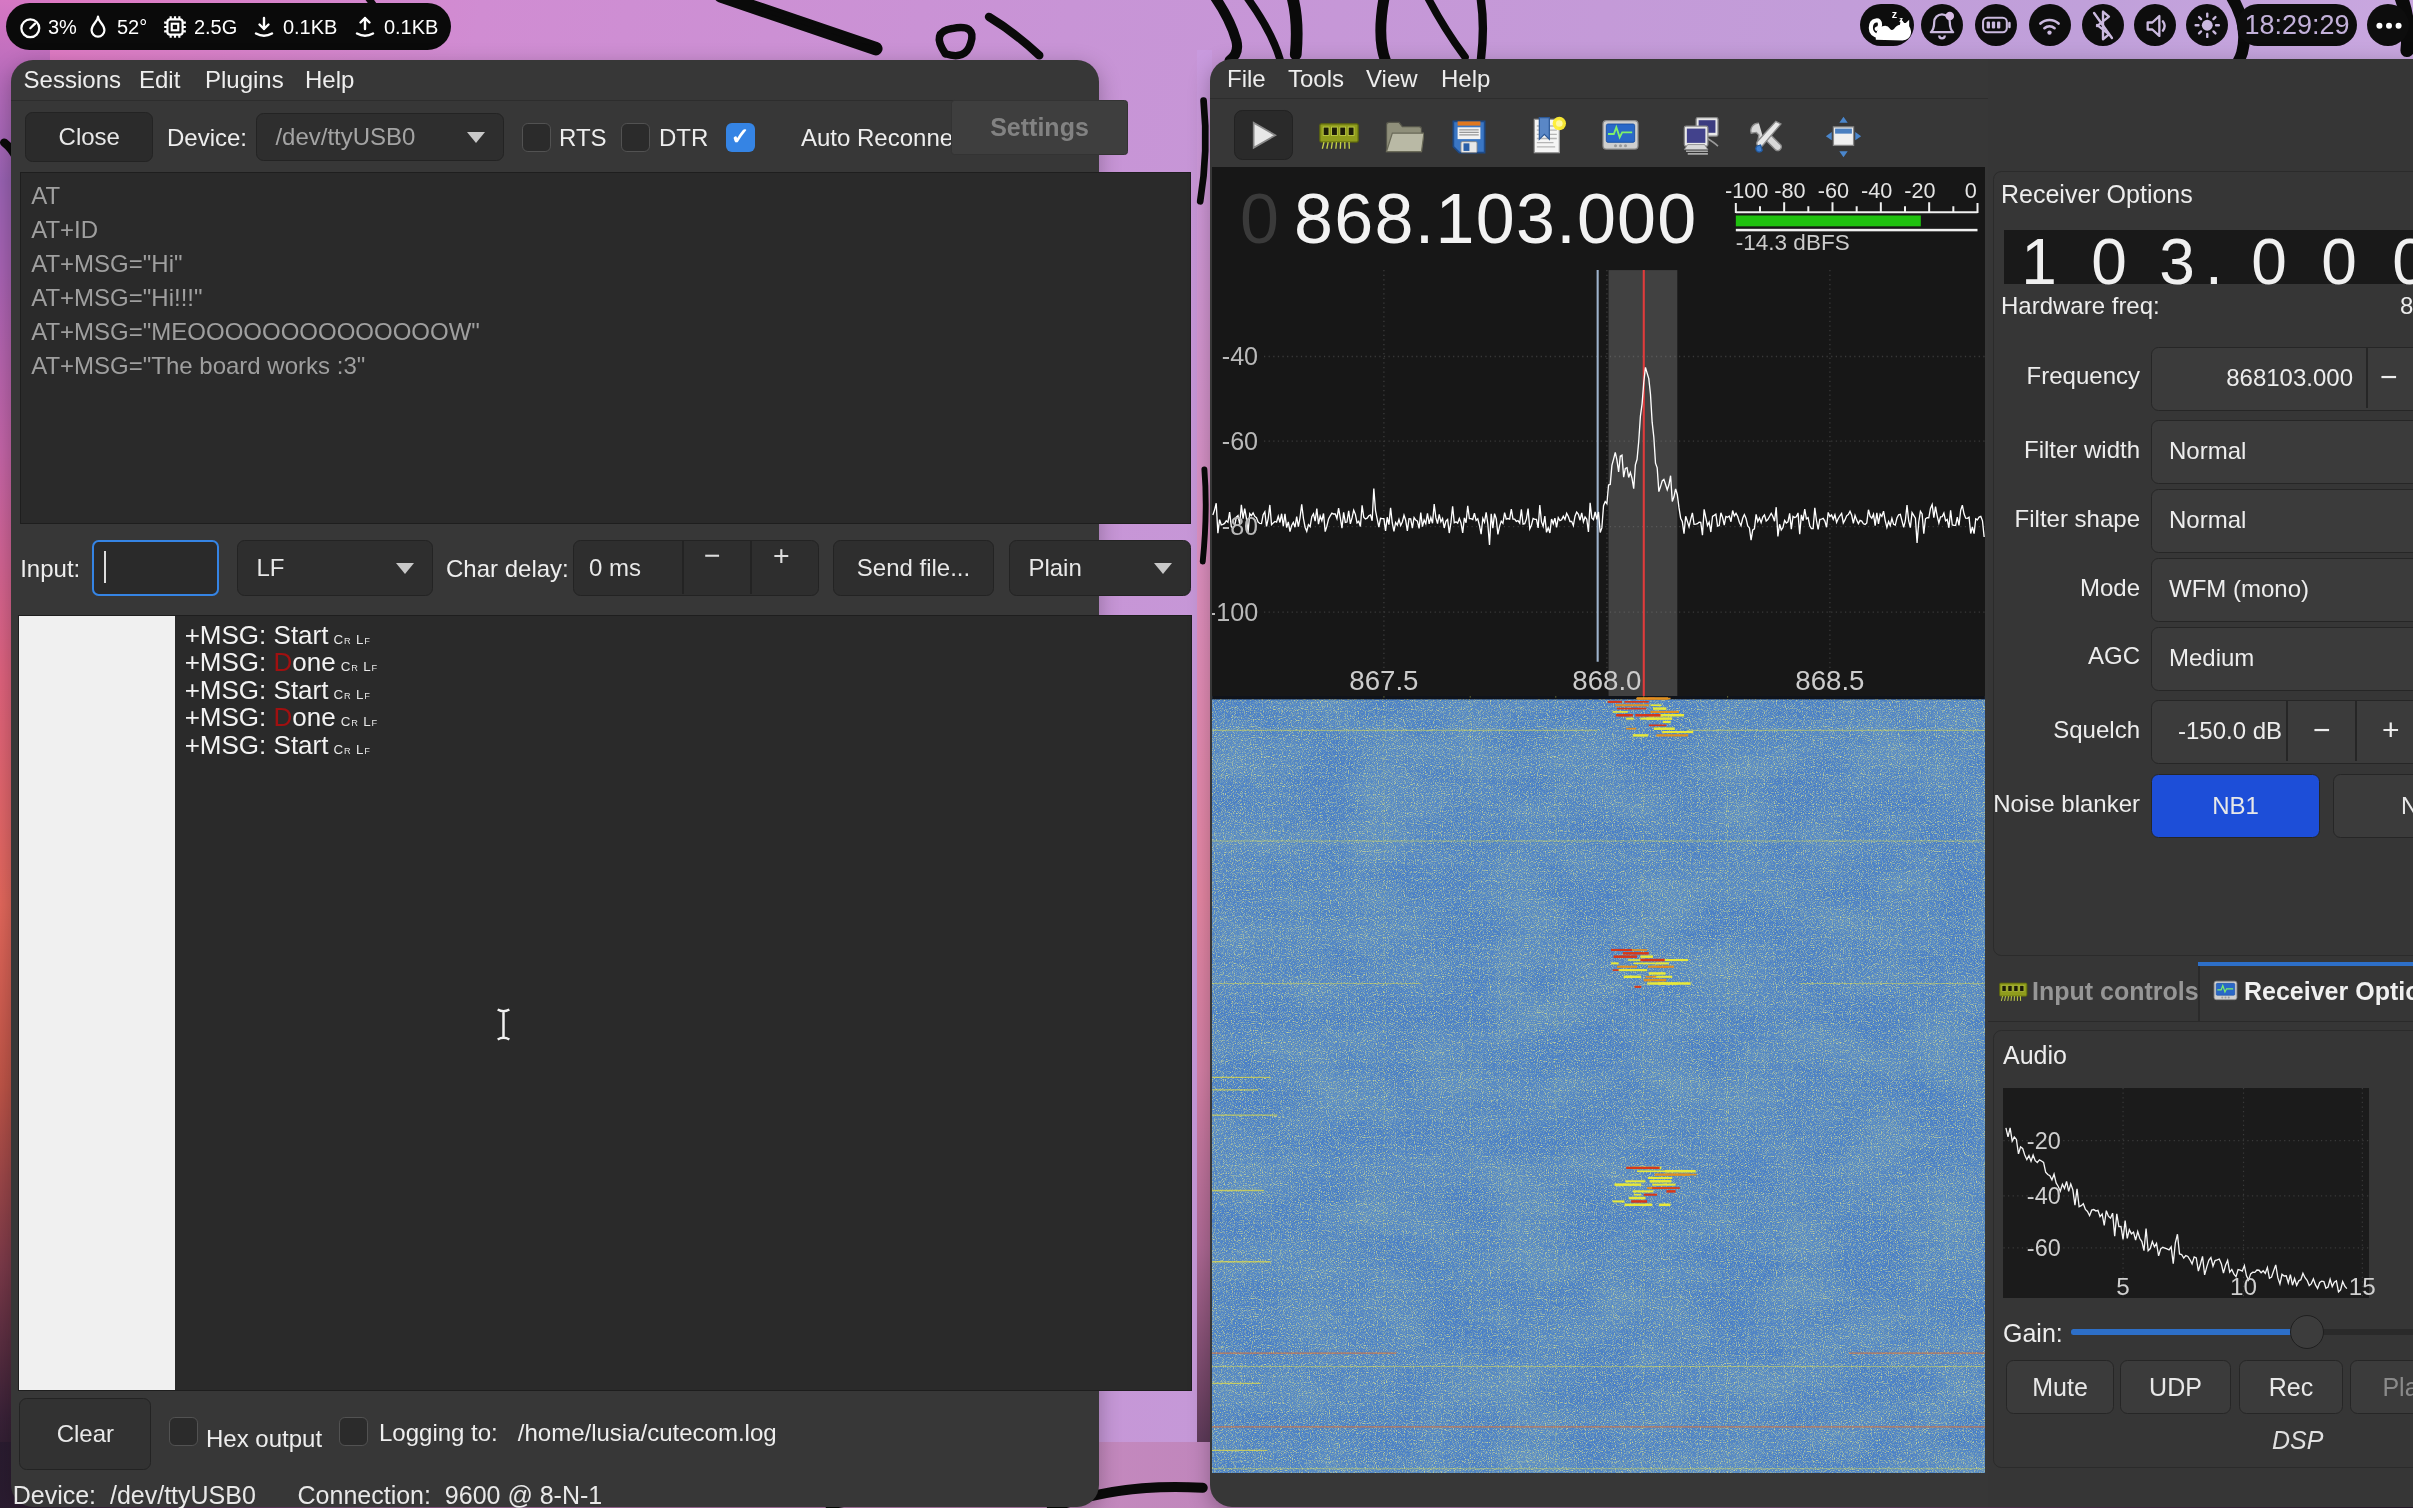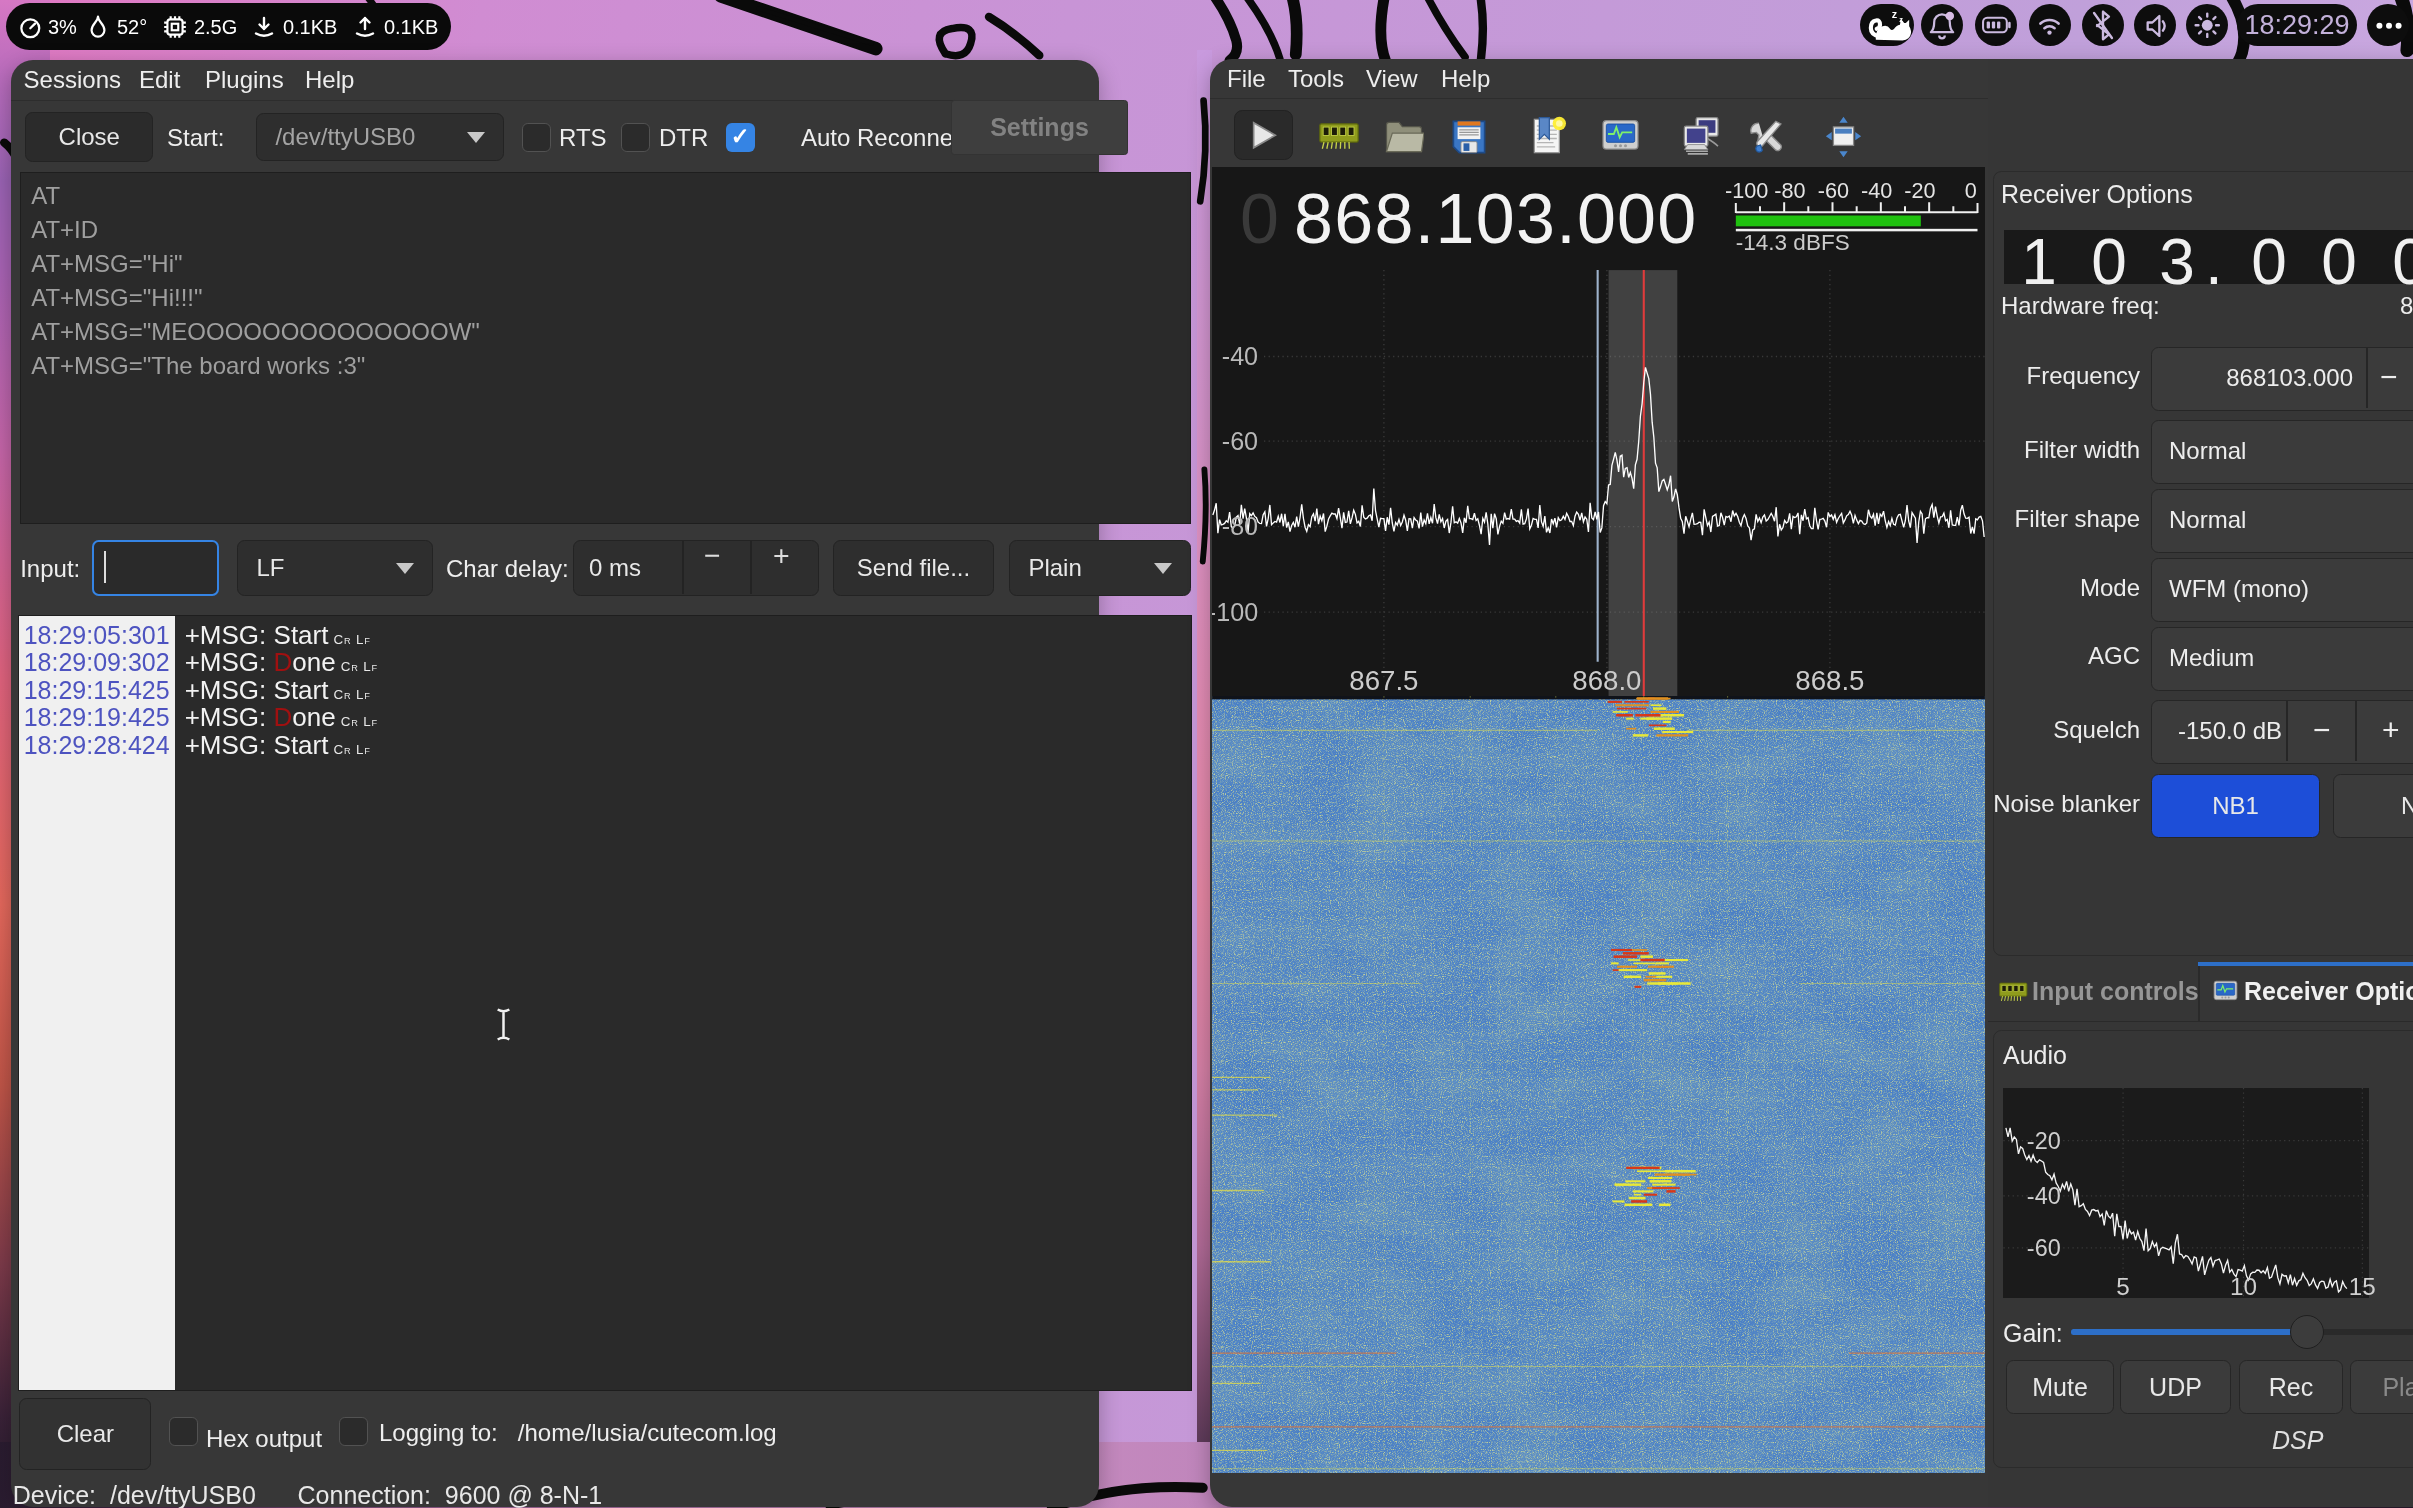--- a/index.html
+++ b/index.html
@@ -147,21 +147,21 @@
 <div id="cutecom" class="win">
   <div class="menu">
         <span style="left:12.6px">Sessions</span>
         <span style="left:128px">Edit</span>
         <span style="left:194px">Plugins</span>
         <span style="left:294px">Help</span>
       </div>
   <div style="position:absolute;left:0;top:40px;right:0;height:0.8px;background:#2d2d2d;"></div>
 
   <div class="btn" style="left:14.3px;top:52px;width:128px;height:50px;background:#2b2b2b;">Close</div>
-  <div class="t" style="left:156px;top:64px;font-size:24px;color:#eee;">Start:</div>
+  <div class="t" style="left:156px;top:64px;font-size:24px;color:#eee;">Device:</div>
   <div class="combo" style="left:245px;top:53px;width:248px;height:48px;">
         <span style="margin-left:18.4px;color:#a4a4a4;">/dev/ttyUSB0</span>
         <i class="arr" style="right:18.4px;top:17.6px;"></i>
       </div>
   <div class="cb" style="left:511px;top:63px;"></div>
       <div class="t" style="left:548px;top:64px;font-size:24px;color:#eee;">RTS</div>
   <div class="cb" style="left:610px;top:63px;"></div>
       <div class="t" style="left:648px;top:64px;font-size:24px;color:#eee;">DTR</div>
   <div class="cbc" style="left:715px;top:63px;">✓</div>
       <div class="t" style="left:750px;top:64px;font-size:24px;color:#eee;margin-left:40px;">Auto Reconnect</div>
@@ -190,21 +190,20 @@
     <span style="position:absolute;left:199px;top:-1.7px;font-size:28.5px;color:#ddd;">+</span>
   </div>
   <div class="btn" style="left:822px;top:480px;width:161px;height:56px;background:#2e2e2e;">Send file...</div>
   <div class="combo" style="left:998px;top:480px;width:182px;height:56px;">
         <span style="margin-left:18.4px;text-align:right;">Plain</span>
         <i class="arr" style="right:18.4px;top:22px;"></i>
       </div>
 
   <div style="position:absolute;left:6.7px;top:555px;width:1174px;height:776px;background:#2a2a2a;border:0.8px solid #1e1e1e;overflow:hidden;">
     <div style="position:absolute;left:0;top:0;width:156px;height:775px;background:#f0f0f0;"></div>
-    <div style="position:absolute;left:5px;top:5.9px;font-size:25px;line-height:27.4px;color:#4d53c0;">18:29:05:301<br>18:29:09:302<br>18:29:15:425<br>18:29:19:425<br>18:29:28:424</div>
     <div style="position:absolute;left:166px;top:5.9px;font-size:26px;line-height:27.4px;color:#f2f2f2;">+MSG: Start<span class="crlf">C<small>R</small> L<small>F</small></span><br>+MSG: <b style="color:#a01010;font-weight:normal">D</b>one<span class="crlf">C<small>R</small> L<small>F</small></span><br>+MSG: Start<span class="crlf">C<small>R</small> L<small>F</small></span><br>+MSG: <b style="color:#a01010;font-weight:normal">D</b>one<span class="crlf">C<small>R</small> L<small>F</small></span><br>+MSG: Start<span class="crlf">C<small>R</small> L<small>F</small></span></div>
   </div>
 
   <div class="btn" style="left:8.4px;top:1338px;width:132px;height:72px;background:#323232;">Clear</div>
   <div class="cb" style="left:158px;top:1357px;"></div>
       <div class="t" style="left:195px;top:1365px;font-size:24px;color:#eee;">Hex output</div>
   <div class="cb" style="left:328px;top:1357px;"></div>
       <div class="t" style="left:368px;top:1359px;font-size:24px;color:#eee;">Logging to:&nbsp;&nbsp; /home/lusia/cutecom.log</div>
   <div class="t" style="left:1.7px;top:1421px;font-size:25px;color:#e8e8e8;">Device:&nbsp; /dev/ttyUSB0&nbsp;&nbsp;&nbsp;&nbsp;&nbsp;&nbsp;Connection:&nbsp; 9600 @ 8-N-1</div>
 

